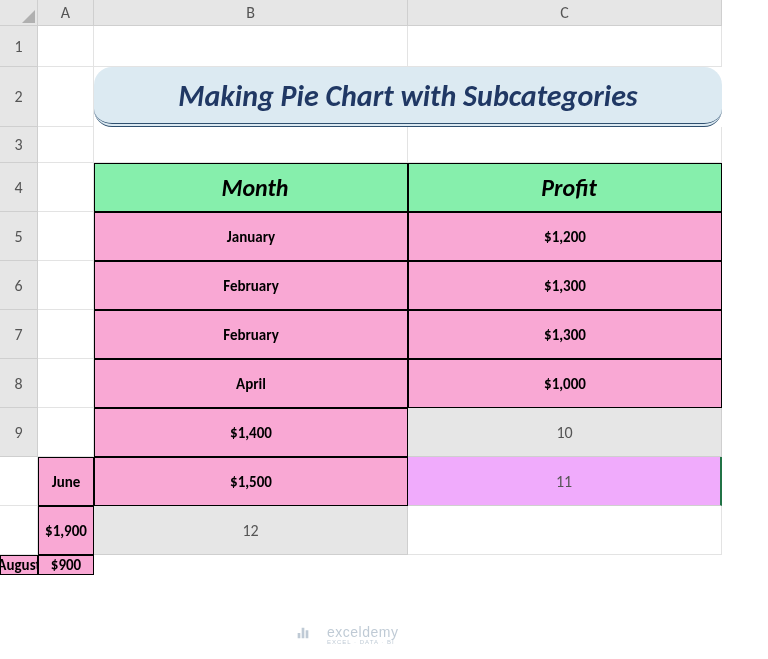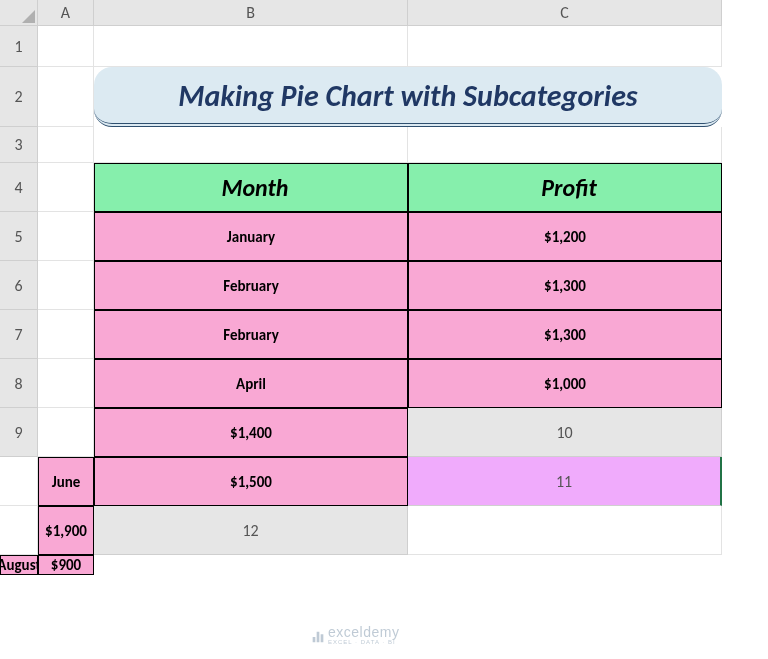--- a/index.html
+++ b/index.html
@@ -89,25 +89,25 @@
       border: 1.5px solid #000;
       font-size: 15px;
       display: flex;
       align-items: center;
       justify-content: center;
       background: #f9a8d4;
       font-weight: bold;
     }
     .watermark {
       position: absolute;
-      left: 310px;
+      left: 295px;
       top: 625px;
       display: flex;
-      align-items: flex-end;
-      gap: 2px;
+      align-items: flex-start;
+      gap: 16px;
       opacity: 0.35;
       font-family: Arial, sans-serif;
     }
     .wm-icon {
       width: 16px; height: 16px;
     }
     .wm-text {
       display: flex; flex-direction: column; line-height: 1;
     }
     .wm-main { font-size: 14px; color: #4a6a88; letter-spacing: 0.5px; }

